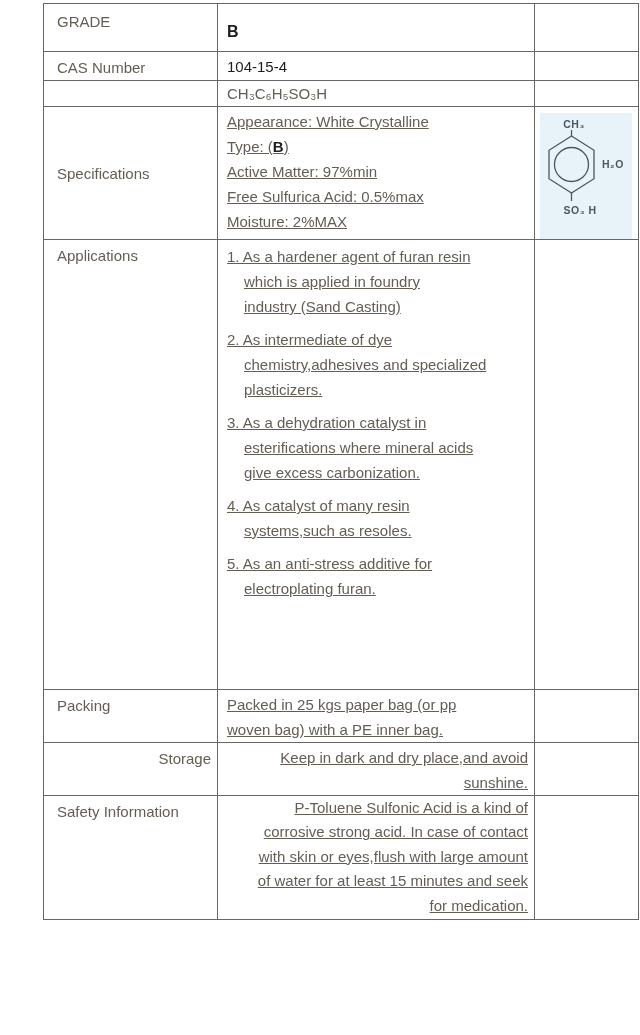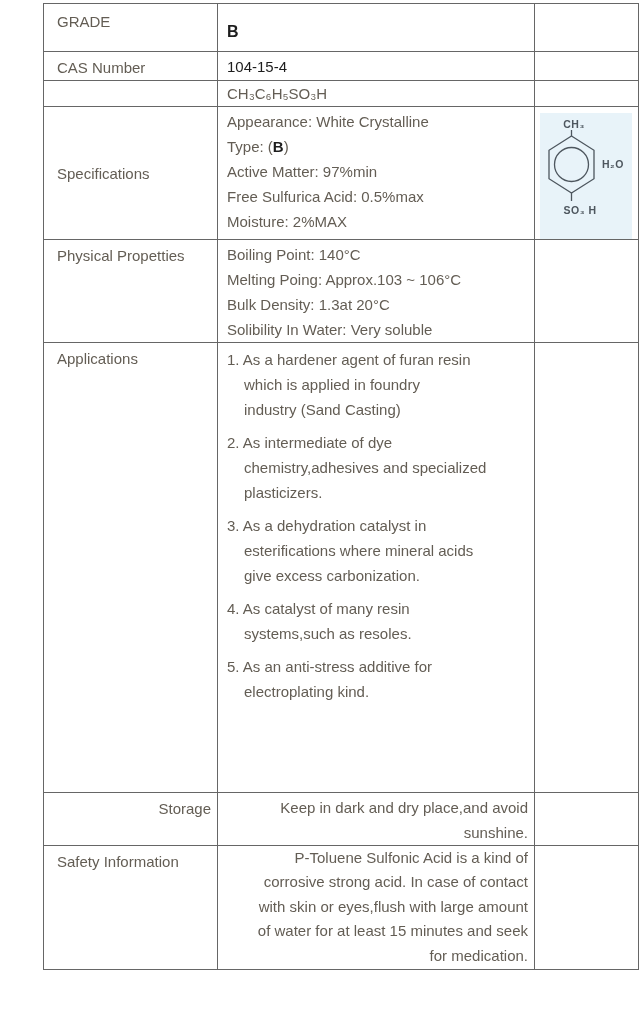--- a/index.html
+++ b/index.html
@@ -42,21 +42,21 @@
   .r7 td{height:52px;}
   .r8 td{height:52px;text-align:right;}
   .r9 td{height:124px;}
   .r1 td.label{padding-top:5px;}
   .r1 td.value{padding-top:8px;}
   .r6 td.content{padding-top:4px;}
   .r9 td.content{padding-top:0;line-height:24.4px;text-align:right;}
   .dark{color:var(--text-dark);}
   .bold{font-weight:bold;}
   .grade-val{font-size:16px;}
-  .line{white-space:nowrap;}
+  .line{white-space:nowrap;text-decoration:underline;}
   .line .b{font-weight:bold;color:var(--text-dark);}
   .line.indent{padding-left:17px;}
   .app-item + .app-item{margin-top:8px;}
   .r4 td.struct-cell{padding:0;position:relative;vertical-align:top;}
   .struct-box{
     margin:6px 0 0 5px;width:92px;height:126px;
     background:var(--struct-bg);
   }
   .struct-box svg{display:block;width:92px;height:113px;}
   .struct-box text{
@@ -115,32 +115,20 @@
               <polygon class="bond" points="31.5,23 54,37.25 54,65.75 31.5,80 9,65.75 9,37.25"></polygon>
               <circle class="bond" cx="31.5" cy="51.5" r="17"></circle>
               <line class="bond" x1="31.5" y1="80" x2="31.5" y2="88"></line>
               <text x="62" y="55" text-anchor="start">H₂O</text>
               <text x="40" y="101" text-anchor="middle">SO₃ H</text>
             </svg>
           </div>
         </td>
       </tr>
 
-      <tr class="r5">
-        <td class="label">Physical Propetties</td>
-        <td class="content">
-          <div>
-              <div class="line">Boiling Point: 140°C</div>
-              <div class="line">Melting Poing: Approx.103 ~ 106°C</div>
-              <div class="line">Bulk Density: 1.3at 20°C</div>
-              <div class="line">Solibility In Water: Very soluble</div>
-            </div>
-        </td>
-        <td></td>
-      </tr>
 
       <tr class="r6">
         <td class="label">Applications</td>
         <td class="content">
           <div>
               <div class="app-item">
                 <div class="line">1. As a hardener agent of furan resin</div>
                 <div class="line indent">which is applied in foundry</div>
                 <div class="line indent">industry (Sand Casting)</div>
               </div>
@@ -153,27 +141,37 @@
                 <div class="line">3. As a dehydration catalyst in</div>
                 <div class="line indent">esterifications where mineral acids</div>
                 <div class="line indent">give excess carbonization.</div>
               </div>
               <div class="app-item">
                 <div class="line">4. As catalyst of many resin</div>
                 <div class="line indent">systems,such as resoles.</div>
               </div>
               <div class="app-item">
                 <div class="line">5. As an anti-stress additive for</div>
-                <div class="line indent">electroplating kind.</div>
+                <div class="line indent">electroplating furan.</div>
               </div>
             </div>
         </td>
         <td></td>
       </tr>
 
+      <tr class="r7">
+        <td class="label">Packing</td>
+        <td class="content">
+          <div>
+              <div class="line">Packed in 25 kgs paper bag (or pp</div>
+              <div class="line">woven bag) with a PE inner bag.</div>
+            </div>
+        </td>
+        <td></td>
+      </tr>
 
       <tr class="r8">
         <td class="label">Storage</td>
         <td class="content">
           <div>
               <div class="line">Keep in dark and dry place,and avoid</div>
               <div class="line">sunshine.</div>
             </div>
         </td>
         <td></td>

